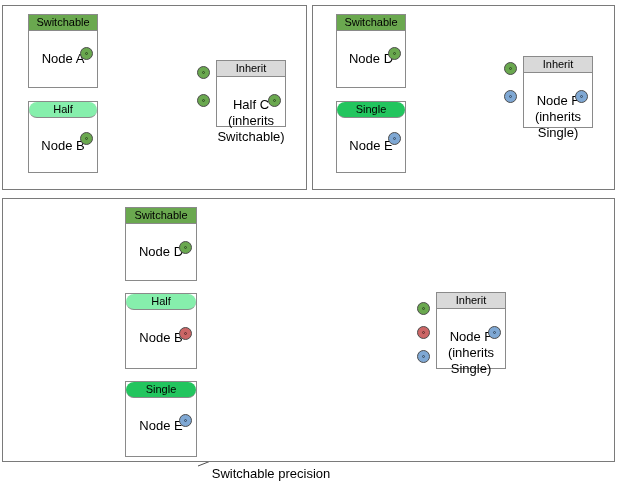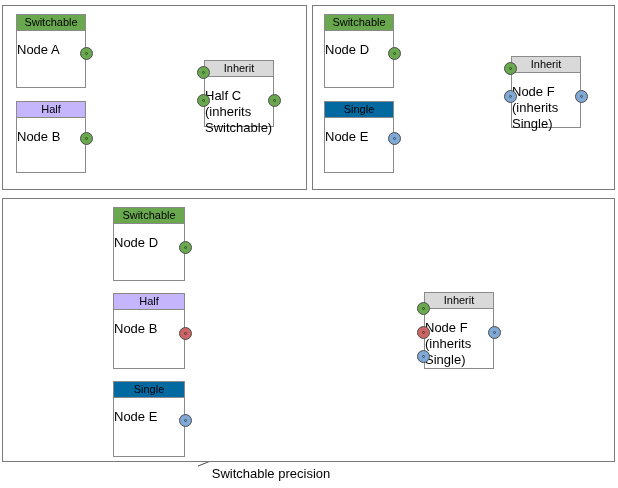--- a/index.html
+++ b/index.html
@@ -1,32 +1,32 @@
 <!DOCTYPE html>
 <html><head>
 <meta charset="utf-8">
 <style>
   html,body{margin:0;padding:0;background:#ffffff;}
   body{width:618px;height:488px;font-family:"Liberation Sans",sans-serif;color:#000;overflow:hidden;}
   #stage{position:relative;width:618px;height:488px;}
 
   .panel{position:absolute;box-sizing:border-box;border:1px solid #7a7a7a;background:#ffffff;}
 
-  .node{position:absolute;box-sizing:border-box;border:1px solid #8a8a8a;background:#ffffff;}
+  .node{position:absolute;box-sizing:border-box;border:1px solid #8a8a8a;background:#ffffff;margin-left:12px;}
   .node .hdr{
     box-sizing:border-box;height:16px;line-height:15px;text-align:center;
     font-size:11px;border-bottom:1px solid #8a8a8a;
   }
   .node .body{
-    box-sizing:border-box;text-align:left;font-size:13px;line-height:16px;
-    padding-top:11px;white-space:pre-line;
+    box-sizing:border-box;text-align:center;font-size:13px;line-height:16px;
+    padding-top:20px;white-space:pre-line;
   }
   .hdr-switchable{background:#6aa84f;}
-  .hdr-half{background:#c4b5fd;}
-  .hdr-single{background:#0369a1;}
+  .hdr-half{background:#86efac;border-radius:8px;}
+  .hdr-single{background:#22c55e;border-radius:8px;}
   .hdr-inherit{background:#d9d9d9;}
 
   .port{
     position:absolute;width:13px;height:13px;border-radius:50%;
     box-sizing:border-box;border:1px solid #4d4d4d;
   }
   .port::after{
     content:"";position:absolute;left:4px;top:4px;width:3px;height:3px;
     border-radius:50%;border:1px solid rgba(0,0,0,.45);box-sizing:border-box;
   }

